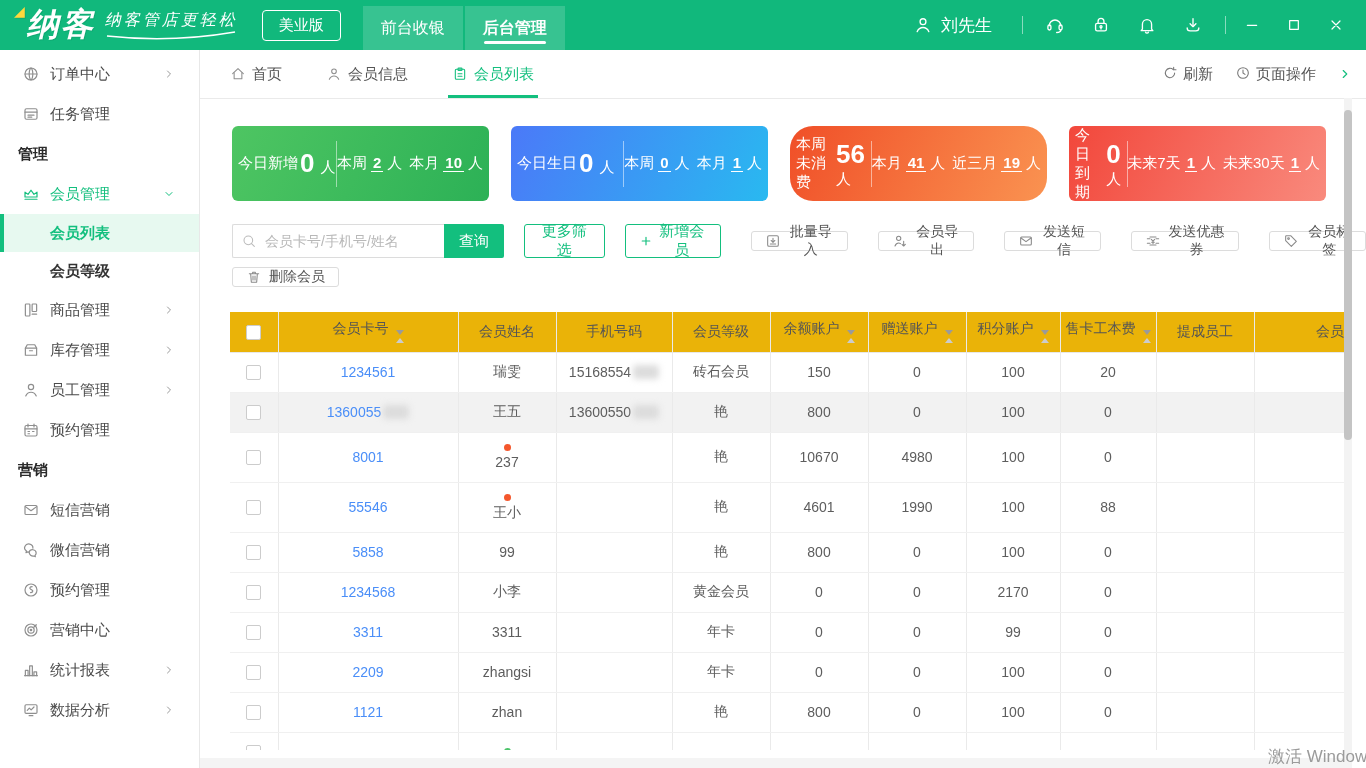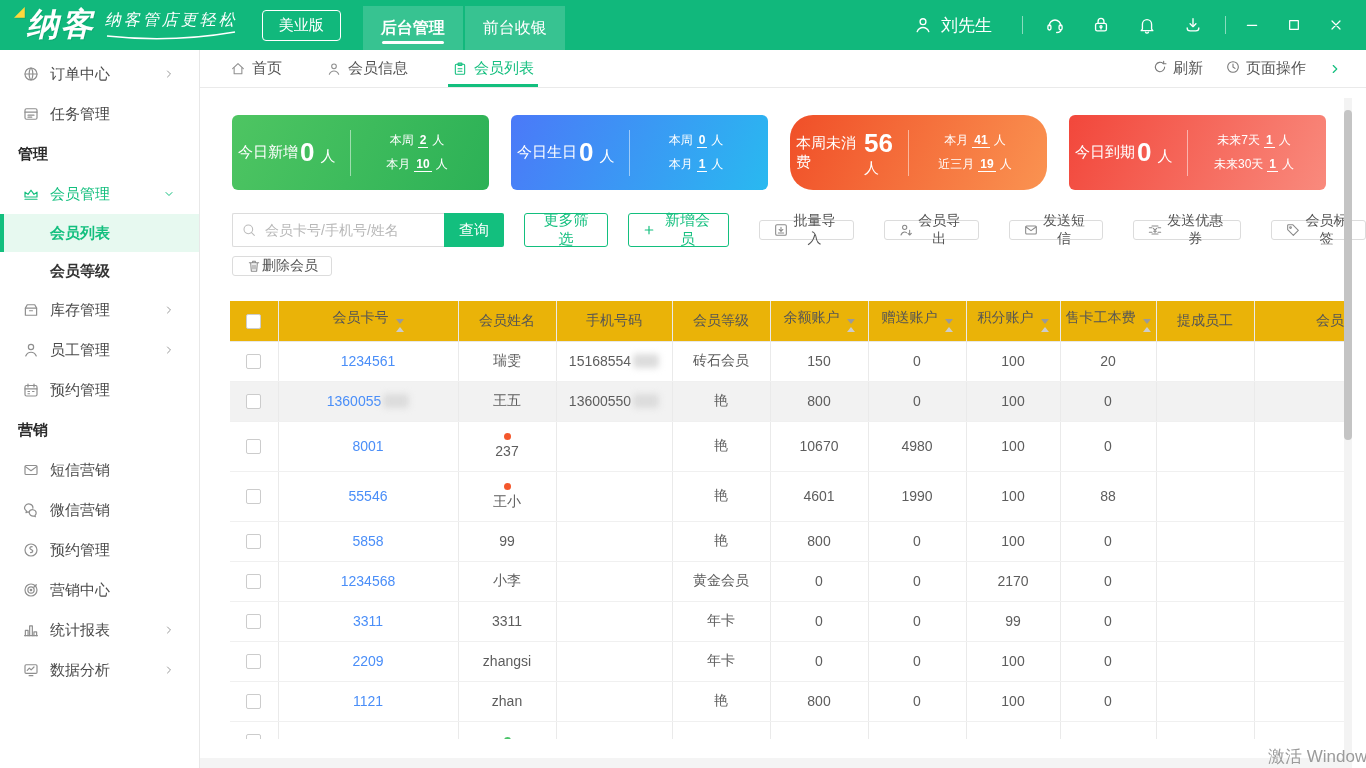--- a/index.html
+++ b/index.html
@@ -34,53 +34,53 @@
   .side-item .icon{color:#8f8f8f;margin-right:10px}
   .side-item .chev{margin-left:auto;color:#9a9a9a}
   .side-item.hl{color:#13bf7e}
   .side-item.hl .icon,.side-item.hl .chev{color:#13bf7e}
   .side-section{height:40px;display:flex;align-items:center;padding-left:18px;font-size:15px;font-weight:bold;color:#2b2b2b}
   .side-sub{height:38px;display:flex;align-items:center;padding-left:46px;font-size:15px;color:#333;font-weight:600;cursor:pointer;border-left:4px solid transparent}
   .side-sub.active{background:#e7f9f0;border-left-color:#13bf7e;color:#13bf7e}
 
   
   .main{position:absolute;top:50px;left:200px;right:0;bottom:0;background:#fff}
-  .tabbar{height:38px;border-bottom:1px solid #eaeaea;display:flex;align-items:center;padding:0 24px 0 30px;position:relative}
+  .tabbar{height:49px;border-bottom:1px solid #eaeaea;display:flex;align-items:center;padding:0 14px 0 30px;position:relative}
   .page-tab{display:flex;align-items:center;gap:6px;font-size:15px;color:#555;margin-right:44px;height:100%;position:relative;cursor:pointer}
   .page-tab .icon{color:#8f8f8f}
   .page-tab.active{color:#13bf7e}
   .page-tab.active .icon{color:#13bf7e}
   .page-tab.active:after{content:"";position:absolute;bottom:0;left:-4px;right:-4px;height:3px;background:#13bf7e}
   .tab-actions{margin-left:auto;display:flex;align-items:center;gap:22px;font-size:15px;color:#555}
   .tab-action{display:flex;align-items:flex-start;gap:5px;cursor:pointer}
   .tab-action .icon{color:#777}
   .act-chev{color:#13bf7e}
 
   
   .cards{display:flex;gap:22px;margin:27px 0 0 32px}
   .card{width:257px;height:75px;border-radius:6px;color:#fff;display:flex;align-items:center;padding:0 6px}
   .card-left{width:112px;display:flex;align-items:center;gap:2px}
   .card-title{font-size:15px}
   .card-value{font-size:15px}
   .card-value .big{font-size:26px;font-weight:bold;margin-right:6px}
   .card-div{width:1px;height:46px;background:rgba(255,255,255,.5)}
-  .card-right{flex:1;display:flex;flex-direction:column;gap:7px;align-items:center;font-size:12px}
+  .card-right{flex:1;display:flex;flex-direction:row;gap:7px;align-items:center;font-size:15px}
   .card-row{white-space:nowrap}
   .card-row .num{font-weight:bold;border-bottom:1.5px solid #fff;padding:0 2px;margin:0 4px;cursor:pointer}
 
   
   .toolbar{display:flex;align-items:center;margin:23px 0 0 32px;gap:20px}
   .search-group{display:flex}
   .search-box{position:relative}
   .search-box .icon{position:absolute;left:9px;top:9px;color:#bbb}
   .search-input{width:212px;height:34px;border:1px solid #dcdcdc;border-right:none;border-radius:2px 0 0 2px;padding:0 8px 0 32px;font-size:14px;color:#333;outline:none}
   .search-input::placeholder{color:#b8b8b8}
   .btn-query{width:60px;height:34px;background:#13bf7e;color:#fff;border:none;border-radius:0 2px 2px 0;font-size:15px;cursor:pointer}
   .btn-go{height:34px;border:1px solid #13bf7e;color:#13bf7e;background:#fff;border-radius:3px;font-size:15px;padding:0 13px;display:flex;align-items:center;gap:4px;cursor:pointer}
-  .btn-gray{height:20px;border:1px solid #dcdcdc;color:#555;background:#fff;border-radius:3px;font-size:14px;padding:0 13px;display:flex;align-items:center;cursor:pointer;margin-left:10px}
+  .btn-gray{height:20px;border:1px solid #dcdcdc;color:#555;background:#fff;border-radius:3px;font-size:14px;padding:0 13px;display:flex;align-items:center;gap:7px;cursor:pointer;margin-left:10px}
   .btn-gray .icon{color:#8a8a8a}
   .toolbar-row2{margin:9px 0 0 32px}
   .toolbar-row2 .btn-gray{margin-left:0;display:inline-flex}
 
   
   .table-wrap{margin:23px 0 0 30px;width:1114px;height:438px;overflow:hidden}
   table{border-collapse:collapse;table-layout:fixed;width:1204px;font-size:14px;color:#5d5d5d}
   th,td{border-right:1px solid #eaeaea;border-bottom:1px solid #f0f0f0;text-align:center;overflow:hidden;white-space:nowrap}
   thead th{background:#eab308;height:40px;font-weight:normal;color:#555;border-bottom:1px solid #e8e8e8;cursor:pointer}
   tbody tr{height:40px;background:#fff}
@@ -108,22 +108,22 @@
 <header class="topbar">
   <div class="logo"><b>◢</b><span>纳客</span></div>
   <div class="tagline-wrap">
     <span class="tagline">纳客管店更轻松</span>
     <svg width="132" height="9">
         <path d="M2 5 Q 66 12 130 1" stroke="#fff" fill="none" stroke-width="1.4"></path>
       </svg>
   </div>
   <button class="edition">美业版</button>
   <div class="nav-tabs" id="navTabs">
+      <div class="nav-tab">前台收银</div>
       <div class="nav-tab active">后台管理</div>
-      <div class="nav-tab">前台收银</div>
     </div>
   <div class="tb-spacer"></div>
   <div class="tb-user">
     <span class="icon i20" id="userIcon">
         <svg viewBox="0 0 24 24" fill="none" stroke="currentColor" stroke-width="1.6" stroke-linecap="round" stroke-linejoin="round">
           <circle cx="12" cy="8" r="3.5"></circle>
           <path d="M5 20c1.5-3.5 4-5 7-5s5.5 1.5 7 5"></path>
         </svg>
       </span>
     <span>刘先生</span>
@@ -219,20 +219,35 @@
         <svg viewBox="0 0 24 24" fill="none" stroke="currentColor" stroke-width="2" stroke-linecap="round" stroke-linejoin="round">
           <path d="M6 9l6 6 6-6"></path>
         </svg>
       </span>
     </div>
     <div class="side-sub active">
       <span>会员列表</span>
     </div>
     <div class="side-sub">
       <span>会员等级</span>
+    </div>
+    <div class="side-item">
+      <span class="icon i18">
+        <svg viewBox="0 0 24 24" fill="none" stroke="currentColor" stroke-width="1.6" stroke-linecap="round" stroke-linejoin="round">
+          <rect x="4.5" y="4" width="6" height="16" rx="1"></rect>
+          <rect x="13.5" y="4" width="6" height="10" rx="1"></rect>
+          <path d="M13.5 17.5h6"></path>
+        </svg>
+      </span>
+      <span>商品管理</span>
+      <span class="icon i12 chev">
+        <svg viewBox="0 0 24 24" fill="none" stroke="currentColor" stroke-width="2" stroke-linecap="round" stroke-linejoin="round">
+          <path d="M9 6l6 6-6 6"></path>
+        </svg>
+      </span>
     </div>
     <div class="side-item">
       <span class="icon i18">
         <svg viewBox="0 0 24 24" fill="none" stroke="currentColor" stroke-width="1.6" stroke-linecap="round" stroke-linejoin="round">
           <path d="M4.5 9.5h15V19h-15z"></path>
           <path d="M4.5 9.5L7 5h10l2.5 4.5"></path>
           <path d="M10 13h4"></path>
         </svg>
       </span>
       <span>库存管理</span>

